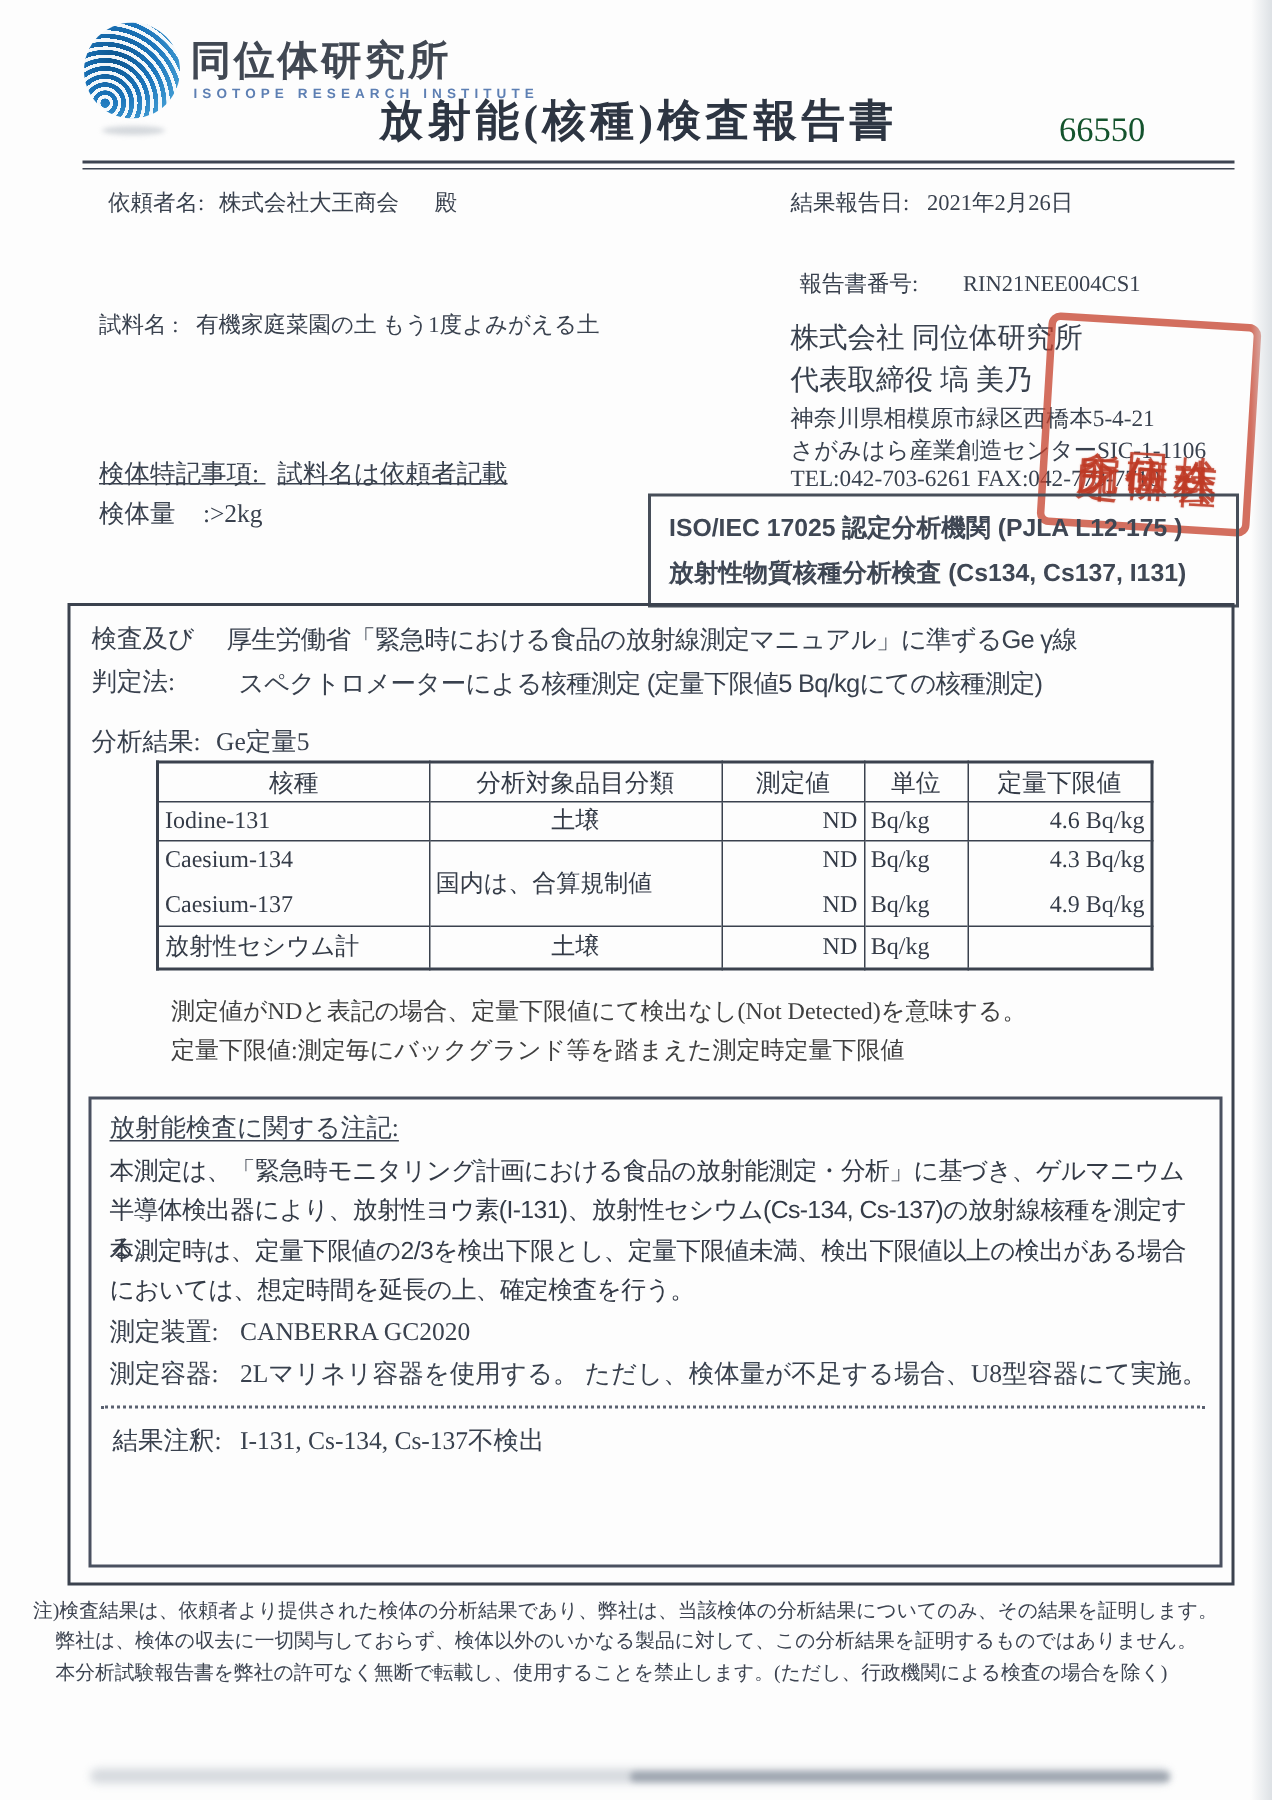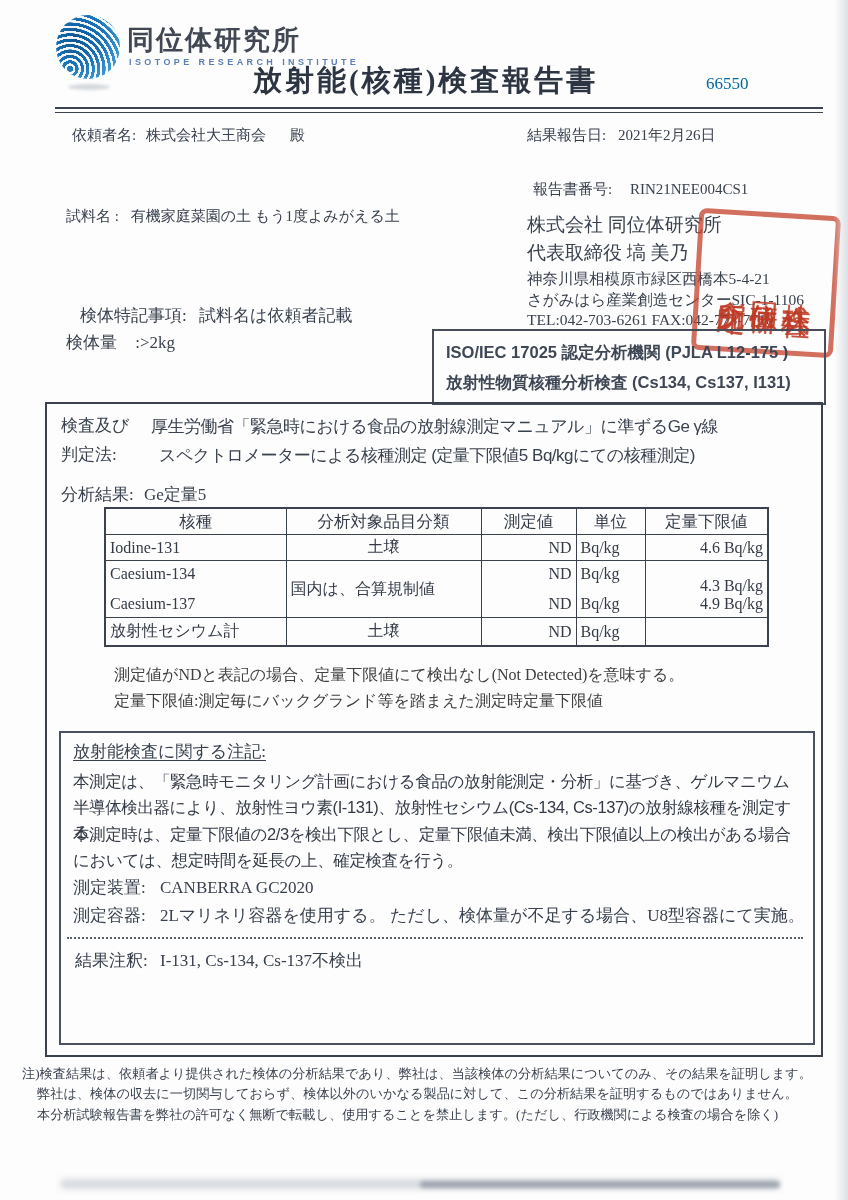--- a/index.html
+++ b/index.html
@@ -17,21 +17,21 @@
   .logo-sphere{
     width:64px;height:64px;border-radius:50%;
     background:
       repeating-radial-gradient(circle at 22% 84%, rgba(255,255,255,0) 0 3px, rgba(255,255,255,0.95) 3.2px 5.4px),
       radial-gradient(circle at 32% 38%, #0d568f 0%, #1b74ba 45%, #3f9ad2 78%, #66b5e2 100%);
   }
   .logo-shadow{width:42px;height:6px;border-radius:50%;background:#c7ccd2;filter:blur(1.6px);opacity:.75;}
   .org-name{font-size:27px;font-weight:bold;letter-spacing:2px;color:#414853;}
   .org-en{font-size:9px;font-weight:bold;letter-spacing:3.4px;color:#5d7fb3;}
   .doc-title{font-size:29px;font-weight:600;letter-spacing:3px;color:#2d3542;}
-  .doc-no{font-size:17px;color:#0369a1;}
+  .doc-no{font-size:23px;color:#14532d;}
   .dbl-line{height:3px;border-top:2px solid #3d4451;border-bottom:1px solid #3d4451;}
 
   .t18{font-size:15px;} .t17{font-size:17px;} .t15{font-size:15.5px;}
 
   
   .seal{
     width:132px;height:132px;border:5px solid rgba(196,63,42,0.75);border-radius:8px;
     transform:rotate(3.5deg); display:flex; flex-direction:row-reverse;
     align-items:center; justify-content:center; gap:2px;
     color:rgba(190,58,38,0.82); font-size:29px; line-height:1.05;
@@ -97,41 +97,41 @@
     <span style="margin-left:6px;">株式会社大王商会</span>
     <span style="margin-left:20px;">殿</span>
   </div>
   <div class="abs t18 serif" style="left:527px;top:126px;">
     <span>結果報告日:</span>
     <span style="margin-left:8px;">2021年2月26日</span>
   </div>
 
   <div class="abs t18 serif" style="left:533px;top:180px;">
     <span>報告書番号:</span>
-    <span style="margin-left:14px;">RIN21NEE004CS1</span>
+    <span style="margin-left:26px;">RIN21NEE004CS1</span>
   </div>
 
   <div class="abs t18 serif" style="left:66px;top:207px;">
     <span>試料名  :</span>
     <span style="margin-left:8px;">有機家庭菜園の土 もう1度よみがえる土</span>
   </div>
 
   <div class="abs serif" style="left:527px;top:212px;font-size:19px;">株式会社 同位体研究所</div>
   <div class="abs serif" style="left:527px;top:240px;font-size:19px;">代表取締役 塙 美乃</div>
   <div class="abs t15 serif" style="left:527px;top:269px;">神奈川県相模原市緑区西橋本5-4-21</div>
   <div class="abs t15 serif" style="left:527px;top:290px;">さがみはら産業創造センターSIC-1-1106</div>
   <div class="abs t15 serif" style="left:527px;top:311px;">TEL:042-703-6261 FAX:042-773-7710</div>
 
   <div class="abs seal serif" style="left:695px;top:212px;">
     <span>株式会社</span>
     <span>同位体研</span>
     <span>究所之印</span>
   </div>
 
-  <div class="abs t17 serif" style="left:80px;top:304px;">
+  <div class="abs t17 serif" style="left:66px;top:304px;text-decoration:underline;">
     <span>検体特記事項:</span>
     <span style="margin-left:8px;">試料名は依頼者記載</span>
   </div>
   <div class="abs t17 serif" style="left:66px;top:331px;">
     <span>検体量</span>
     <span style="margin-left:14px;">:&gt;2kg</span>
   </div>
 
   <div class="abs iso-box sans" style="left:432px;top:329px;width:366px;">
     <div>ISO/IEC 17025 認定分析機関 (PJLA L12-175 )</div>
@@ -187,21 +187,21 @@
             <div>ND</div>
           </div>
         </td>
         <td class="unit">
           <div class="stack">
             <div>Bq/kg</div>
             <div>Bq/kg</div>
           </div>
         </td>
         <td class="lim">
-          <div class="stack" style="align-items:flex-end;justify-content:flex-end;">
+          <div class="stack" style="align-items:flex-end;">
             <div>4.3 Bq/kg</div>
             <div>4.9 Bq/kg</div>
           </div>
         </td>
       </tr>
       <tr class="r3">
         <td class="nuc">放射性セシウム計</td>
         <td class="cat">土壌</td>
         <td class="meas">ND</td>
         <td class="unit">Bq/kg</td>

